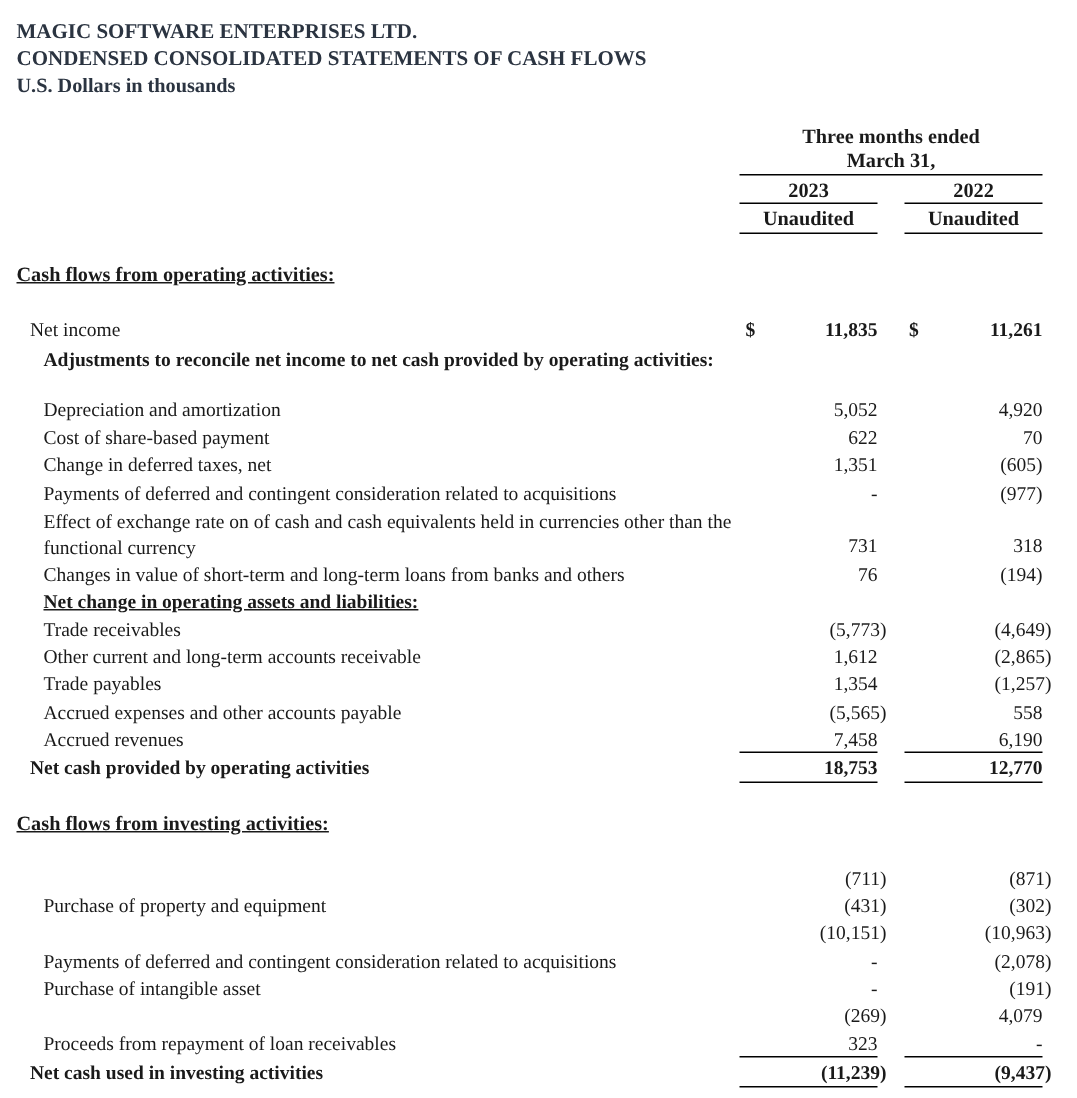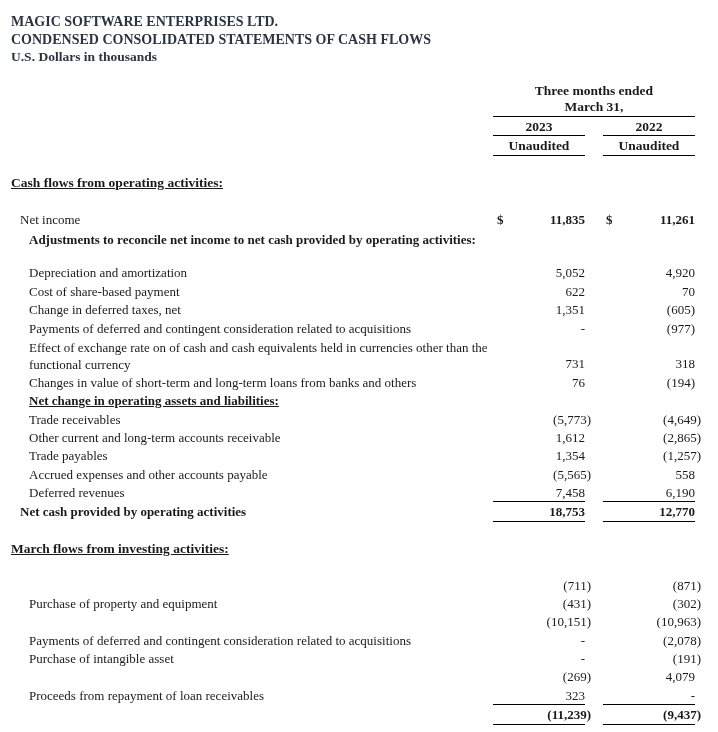--- a/index.html
+++ b/index.html
@@ -126,36 +126,36 @@
   <span class="lbl l1">Trade payables</span>
   <span class="v v1">1,354</span>
   <span class="v v2" style="left:609px">(1,257)</span>
 </div>
 <div class="row" style="top:466px">
   <span class="lbl l1">Accrued expenses and other accounts payable</span>
   <span class="v v1" style="left:499px">(5,565)</span>
   <span class="v v2">558</span>
 </div>
 <div class="row" style="top:484px">
-  <span class="lbl l1">Deferred revenues</span>
+  <span class="lbl l1">Accrued revenues</span>
   <span class="v v1">7,458</span>
   <span class="v v2">6,190</span>
 </div>
 <div class="rule c1" style="top:501px"></div>
 <div class="rule c2" style="top:501px"></div>
 
 <div class="row total" style="top:503px">
   <span class="lbl l0 bold">Net cash provided by operating activities</span>
   <span class="v v1">18,753</span>
   <span class="v v2">12,770</span>
 </div>
 <div class="rule c1" style="top:521px"></div>
 <div class="rule c2" style="top:521px"></div>
 
-<div class="section" style="top:541px">March flows from investing activities:</div>
+<div class="section" style="top:541px">Cash flows from investing activities:</div>
 
 <div class="row" style="top:577px">
   <span class="v v1" style="left:499px">(711)</span>
   <span class="v v2" style="left:609px">(871)</span>
 </div>
 <div class="row" style="top:595px">
   <span class="lbl l1">Purchase of property and equipment</span>
   <span class="v v1" style="left:499px">(431)</span>
   <span class="v v2" style="left:609px">(302)</span>
 </div>
@@ -179,17 +179,18 @@
 </div>
 <div class="row" style="top:687px">
   <span class="lbl l1">Proceeds from repayment of loan receivables</span>
   <span class="v v1">323</span>
   <span class="v v2">-</span>
 </div>
 <div class="rule c1" style="top:704px"></div>
 <div class="rule c2" style="top:704px"></div>
 
 <div class="row total" style="top:706px">
+  <span class="lbl l0 bold">Net cash used in investing activities</span>
   <span class="v v1" style="left:499px">(11,239)</span>
   <span class="v v2" style="left:609px">(9,437)</span>
 </div>
 <div class="rule c1" style="top:724px"></div>
 <div class="rule c2" style="top:724px"></div>
 
 </body></html>

